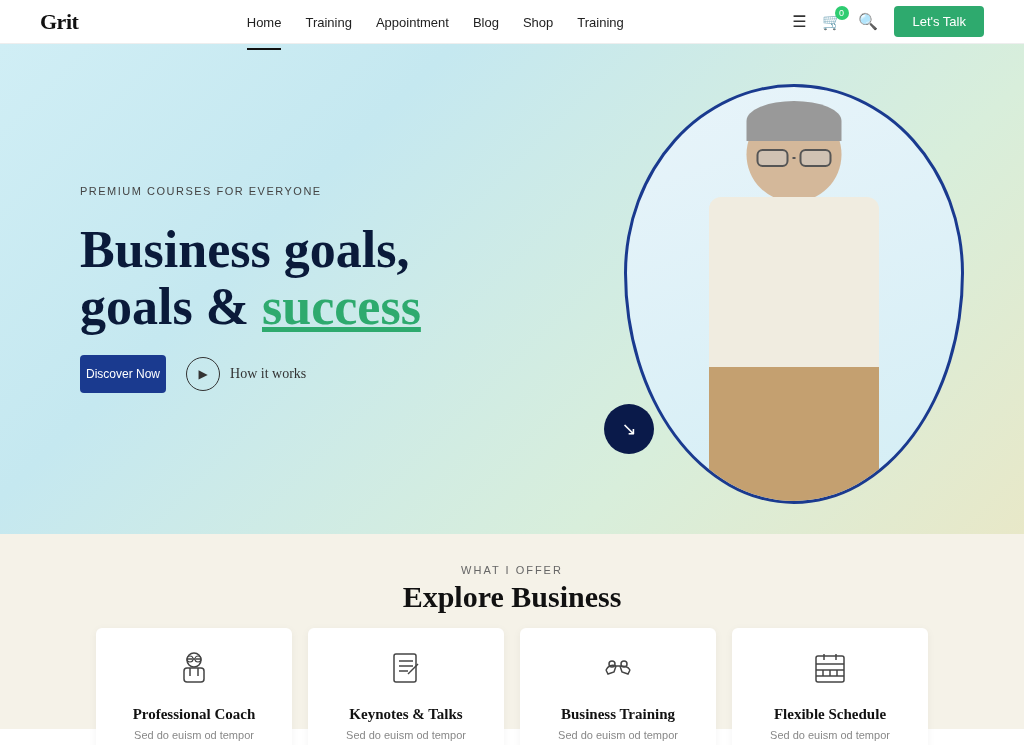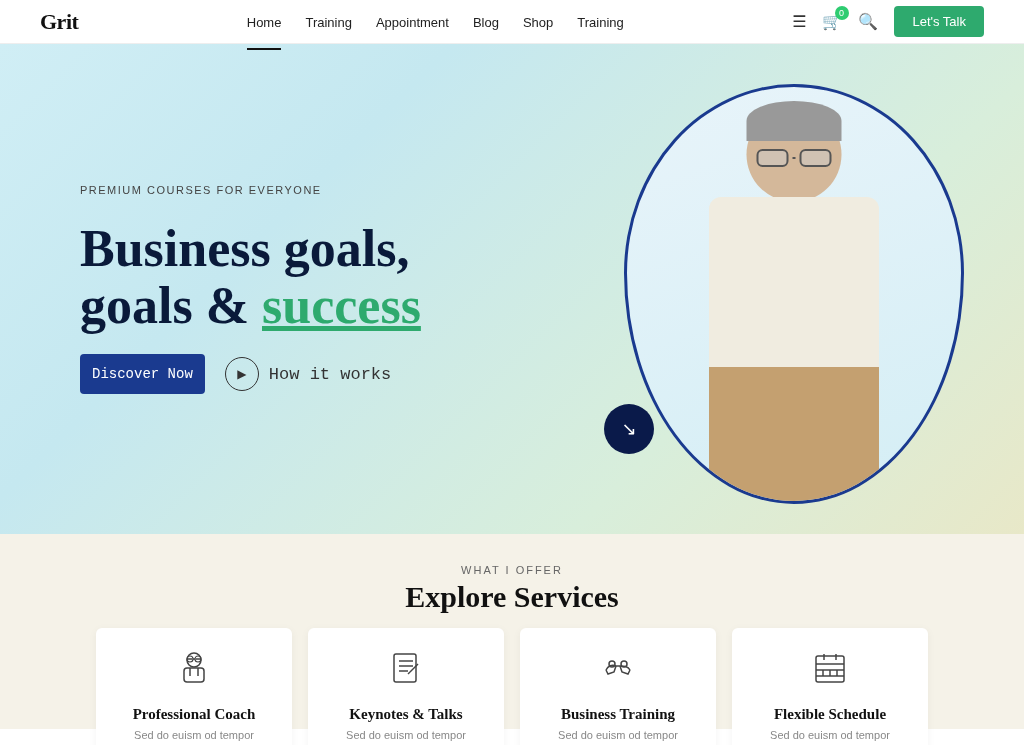--- a/index.html
+++ b/index.html
@@ -119,47 +119,47 @@
     .hero-actions {
       display: flex;
       align-items: center;
       gap: 20px;
       margin-top: 10px;
     }
     .discover-btn {
       background: #1a3a8f;
       color: white;
       border: none;
-      padding: 12px 12px;
+      padding: 12px 6px;
       border-radius: 4px;
-      font-size: 14px;
-      cursor: pointer;
-      font-family: Liberation Mono, monospace;
+      font-size: 12px;
+      cursor: pointer;
+      font-family: Liberation Sans, sans-serif;
     }
     .how-it-works {
       display: flex;
       align-items: center;
       gap: 10px;
       cursor: pointer;
     }
     .play-btn {
       width: 34px;
       height: 34px;
       border: 1.5px solid #333;
       border-radius: 50%;
       display: flex;
       align-items: center;
       justify-content: center;
       font-size: 12px;
       color: #333;
     }
     .how-it-works-label {
-      font-size: 17px;
+      font-size: 14px;
       color: #333;
-      font-family: Liberation Mono, monospace;
+      font-family: Liberation Serif, serif;
     }
 
     
     .hero-image-area {
       position: absolute;
       right: 40px;
       top: 30px;
       width: 400px;
       height: 440px;
     }
@@ -312,21 +312,21 @@
       <div style="position:absolute;top:280px;left:50%;transform:translateX(-50%);width:170px;height:160px;background:#c4a070;"></div>
     </div>
 
     <div class="hero-arrow-btn">↘</div>
   </div>
 </section>
 
 <section class="services-section">
   <div class="services-top">
     <p class="services-label">WHAT I OFFER</p>
-    <h2 class="services-title">Explore Services</h2>
+    <h2 class="services-title">Explore Business</h2>
   </div>
   <div class="services-cards">
 
     <div class="service-card">
       <div class="service-icon">
         <svg class="icon-svg" viewBox="0 0 40 40" fill="none" stroke="#444" stroke-width="1.5">
           <circle cx="20" cy="12" r="7"></circle>
           <rect x="10" y="20" width="20" height="14" rx="3"></rect>
           <line x1="16" y1="20" x2="16" y2="28"></line>
           <line x1="24" y1="20" x2="24" y2="28"></line>

